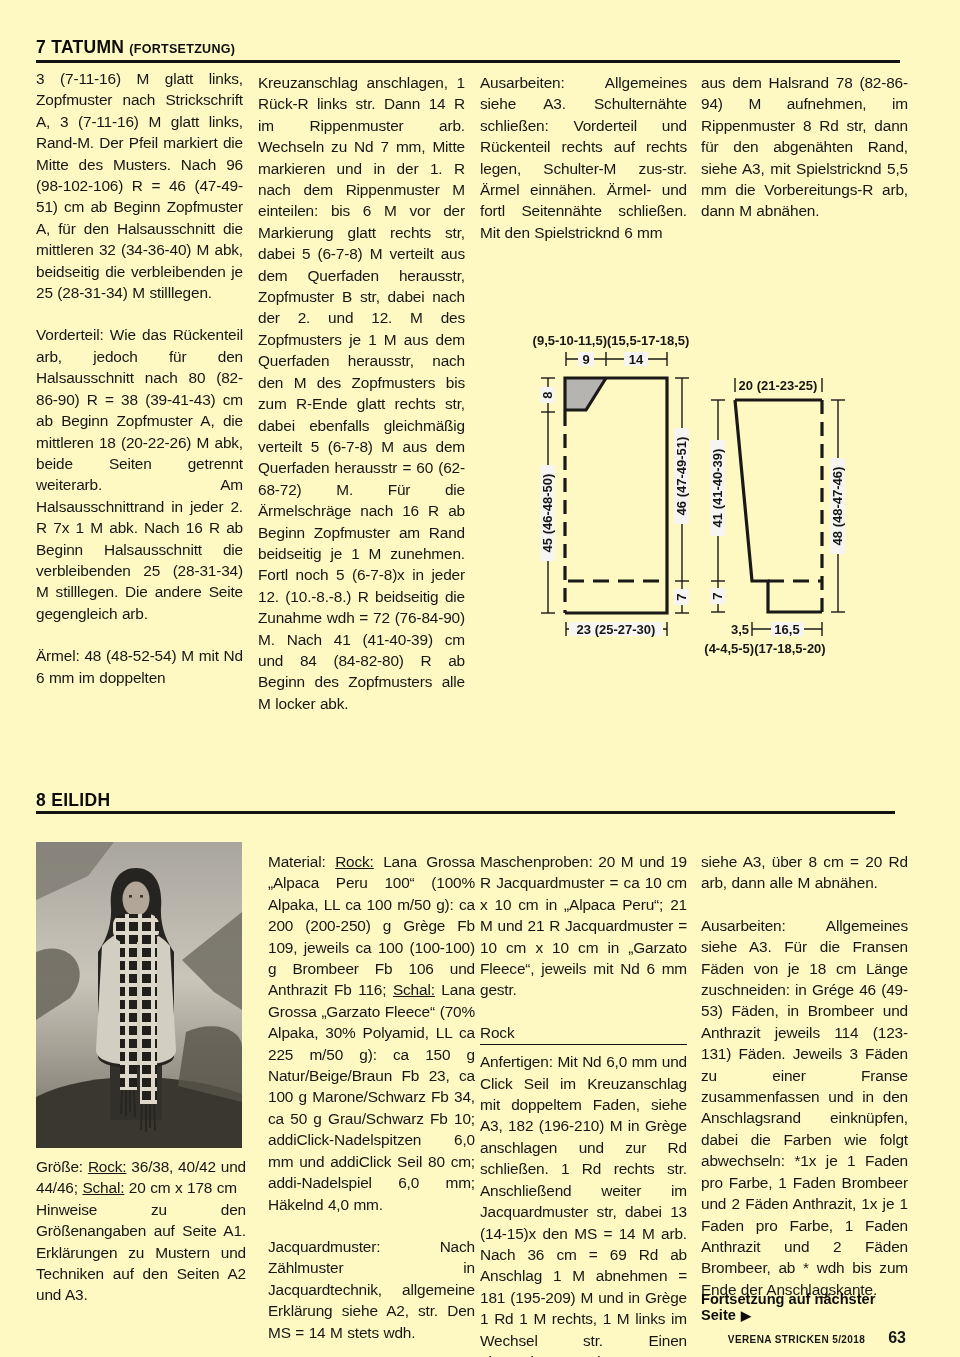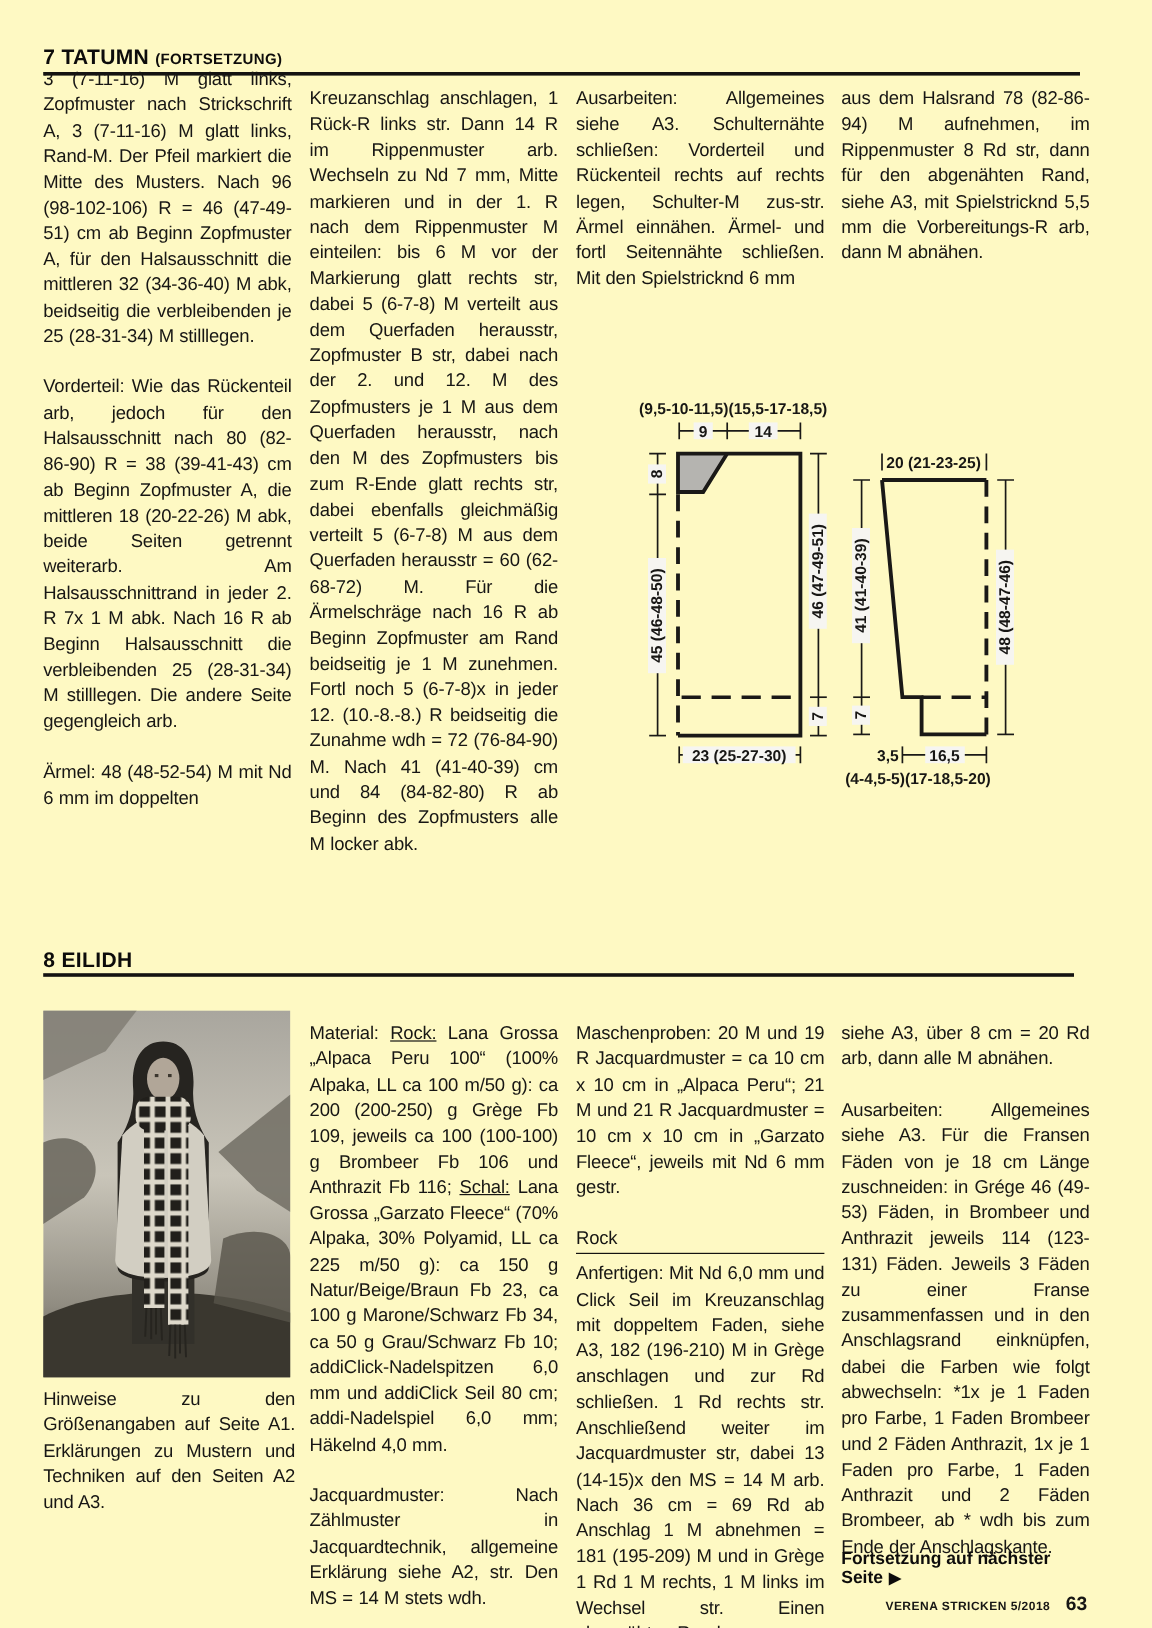--- a/index.html
+++ b/index.html
@@ -16,35 +16,35 @@
   .col p.para:last-child{margin-bottom:0}
   .col p.tight{margin-bottom:0}
   .col p.subhead{font-weight:normal;border-bottom:1.6px solid #141311;padding-bottom:1px;margin-bottom:6px}
   .b{font-weight:normal}
   .u{text-decoration:underline}
   .schematic{position:absolute}
   .schematic text{font-family:"Liberation Sans",sans-serif;font-size:13px;font-weight:bold;fill:#171614}
   .photo{position:absolute;display:block}
   .cont{position:absolute;width:206px;font-size:14.6px;font-weight:bold;color:#0d0c0b;text-align:left}
   .cont .arr{font-size:13px;margin-left:5px}
-  .footer{position:absolute;display:flex;align-items:baseline;justify-content:flex-end;gap:13px}
+  .footer{position:absolute;display:flex;align-items:baseline;justify-content:flex-end;gap:23px}
   .footer .mag{font-size:10px;font-weight:bold;letter-spacing:.4px}
   .footer .pnum{font-size:16px;font-weight:bold}
 </style>
 </head>
 <body>
 
 <div class="page">
 
   <div class="sec-head" style="top:37px">
     <span class="h-big">7 TATUMN</span><span class="h-small">(FORTSETZUNG)</span>
   </div>
   <div class="rule" style="top:60px;width:864px"></div>
 
-  <div class="col" style="left:36px;top:56px">
+  <div class="col" style="left:36px;top:68px">
       <p class="para"><span>3 (7-11-16) M glatt links, Zopfmuster nach Strickschrift A, 3 (7-11-16) M glatt links, Rand-M. Der Pfeil markiert die Mitte des Musters. Nach 96 (98-102-106) R = 46 (47-49-51) cm ab Beginn Zopfmuster A, für den Halsausschnitt die mittleren 32 (34-36-40) M abk, beidseitig die verbleibenden je 25 (28-31-34) M stilllegen.</span></p>
       <p class="para"><span class="b">Vorderteil: </span><span>Wie das Rückenteil arb, jedoch für den Halsausschnitt nach 80 (82-86-90) R = 38 (39-41-43) cm ab Beginn Zopfmuster A, die mittleren 18 (20-22-26) M abk, beide Seiten getrennt weiterarb. Am Halsausschnittrand in jeder 2. R 7x 1 M abk. Nach 16 R ab Beginn Halsausschnitt die verbleibenden 25 (28-31-34) M stilllegen. Die andere Seite gegengleich arb.</span></p>
       <p class="para"><span class="b">Ärmel: </span><span>48 (48-52-54) M mit Nd 6 mm im doppelten</span></p>
     </div>
   <div class="col" style="left:258px;top:72px">
       <p class="para"><span>Kreuzanschlag anschlagen, 1 Rück-R links str. Dann 14 R im Rippenmuster arb. Wechseln zu Nd 7 mm, Mitte markieren und in der 1. R nach dem Rippenmuster M einteilen: bis 6 M vor der Markierung glatt rechts str, dabei 5 (6-7-8) M verteilt aus dem Querfaden herausstr, Zopfmuster B str, dabei nach der 2. und 12. M des Zopfmusters je 1 M aus dem Querfaden herausstr, nach den M des Zopfmusters bis zum R-Ende glatt rechts str, dabei ebenfalls gleichmäßig verteilt 5 (6-7-8) M aus dem Querfaden herausstr = 60 (62-68-72) M. Für die Ärmelschräge nach 16 R ab Beginn Zopfmuster am Rand beidseitig je 1 M zunehmen. Fortl noch 5 (6-7-8)x in jeder 12. (10.-8.-8.) R beidseitig die Zunahme wdh = 72 (76-84-90) M. Nach 41 (41-40-39) cm und 84 (84-82-80) R ab Beginn des Zopfmusters alle M locker abk.</span></p>
     </div>
   <div class="col" style="left:480px;top:72px">
       <p class="para"><span class="b">Ausarbeiten: </span><span>Allgemeines siehe A3. Schulternähte schließen: Vorderteil und Rückenteil rechts auf rechts legen, Schulter-M zus-str. Ärmel einnähen. Ärmel- und fortl Seitennähte schließen. Mit den Spielstricknd 6 mm</span></p>
     </div>
@@ -202,23 +202,24 @@
           <line x1="98" y1="248" x2="99" y2="275"></line>
         <line x1="106" y1="262" x2="105" y2="288"></line>
           <line x1="110" y1="262" x2="110" y2="290"></line>
         <line x1="114" y1="262" x2="114" y2="286"></line>
           <line x1="118" y1="262" x2="119" y2="289"></line>
       </g>
     </g>
   </svg>
 
   <div class="col" style="left:36px;top:1156px;width:210px">
+      <p class="para tight"><span class="b">Größe: </span><span class="u">Rock:</span><span class="b"> 36/38, 40/42</span><span> und 44/46; </span><span class="u">Schal:</span><span> 20 cm x 178 cm</span></p>
       <p class="para tight"><span>Hinweise zu den Größenangaben auf Seite A1. Erklärungen zu Mustern und Techniken auf den Seiten A2 und A3.</span></p>
     </div>
-  <div class="col" style="left:258px;top:851px">
+  <div class="col" style="left:268px;top:851px">
       <p class="para"><span class="b">Material: </span><span class="u">Rock:</span><span> Lana Grossa „Alpaca Peru 100“ (100% Alpaka, LL ca 100 m/50 g): ca 200 (200-250) g Grège Fb 109, jeweils ca 100 (100-100) g Brombeer Fb 106 und Anthrazit Fb 116; </span><span class="u">Schal:</span><span> Lana Grossa „Garzato Fleece“ (70% Alpaka, 30% Polyamid, LL ca 225 m/50 g): ca 150 g Natur/Beige/Braun Fb 23, ca 100 g Marone/Schwarz Fb 34, ca 50 g Grau/Schwarz Fb 10; addiClick-Nadelspitzen 6,0 mm und addiClick Seil 80 cm; addi-Nadelspiel 6,0 mm; Häkelnd 4,0 mm.</span></p>
       <p class="para"><span class="b">Jacquardmuster: </span><span>Nach Zählmuster in Jacquardtechnik, allgemeine Erklärung siehe A2, str. Den MS = 14 M stets wdh.</span></p>
     </div>
   <div class="col" style="left:480px;top:851px">
       <p class="para"><span class="b">Maschenproben: </span><span>20 M und 19 R Jacquardmuster = ca 10 cm x 10 cm in „Alpaca Peru“; 21 M und 21 R Jacquardmuster = 10 cm x 10 cm in „Garzato Fleece“, jeweils mit Nd 6 mm gestr.</span></p>
       <p class="para subhead"><span>Rock</span></p>
       <p class="para"><span class="b">Anfertigen: </span><span>Mit Nd 6,0 mm und Click Seil im Kreuzanschlag mit doppeltem Faden, siehe A3, 182 (196-210) M in Grège anschlagen und zur Rd schließen. 1 Rd rechts str. Anschließend weiter im Jacquardmuster str, dabei 13 (14-15)x den MS = 14 M arb. Nach 36 cm = 69 Rd ab Anschlag 1 M abnehmen = 181 (195-209) M und in Grège 1 Rd 1 M rechts, 1 M links im Wechsel str. Einen abgenähten Rand,</span></p>
     </div>
   <div class="col" style="left:701px;top:851px">
       <p class="para"><span>siehe A3, über 8 cm = 20 Rd arb, dann alle M abnähen.</span></p>

